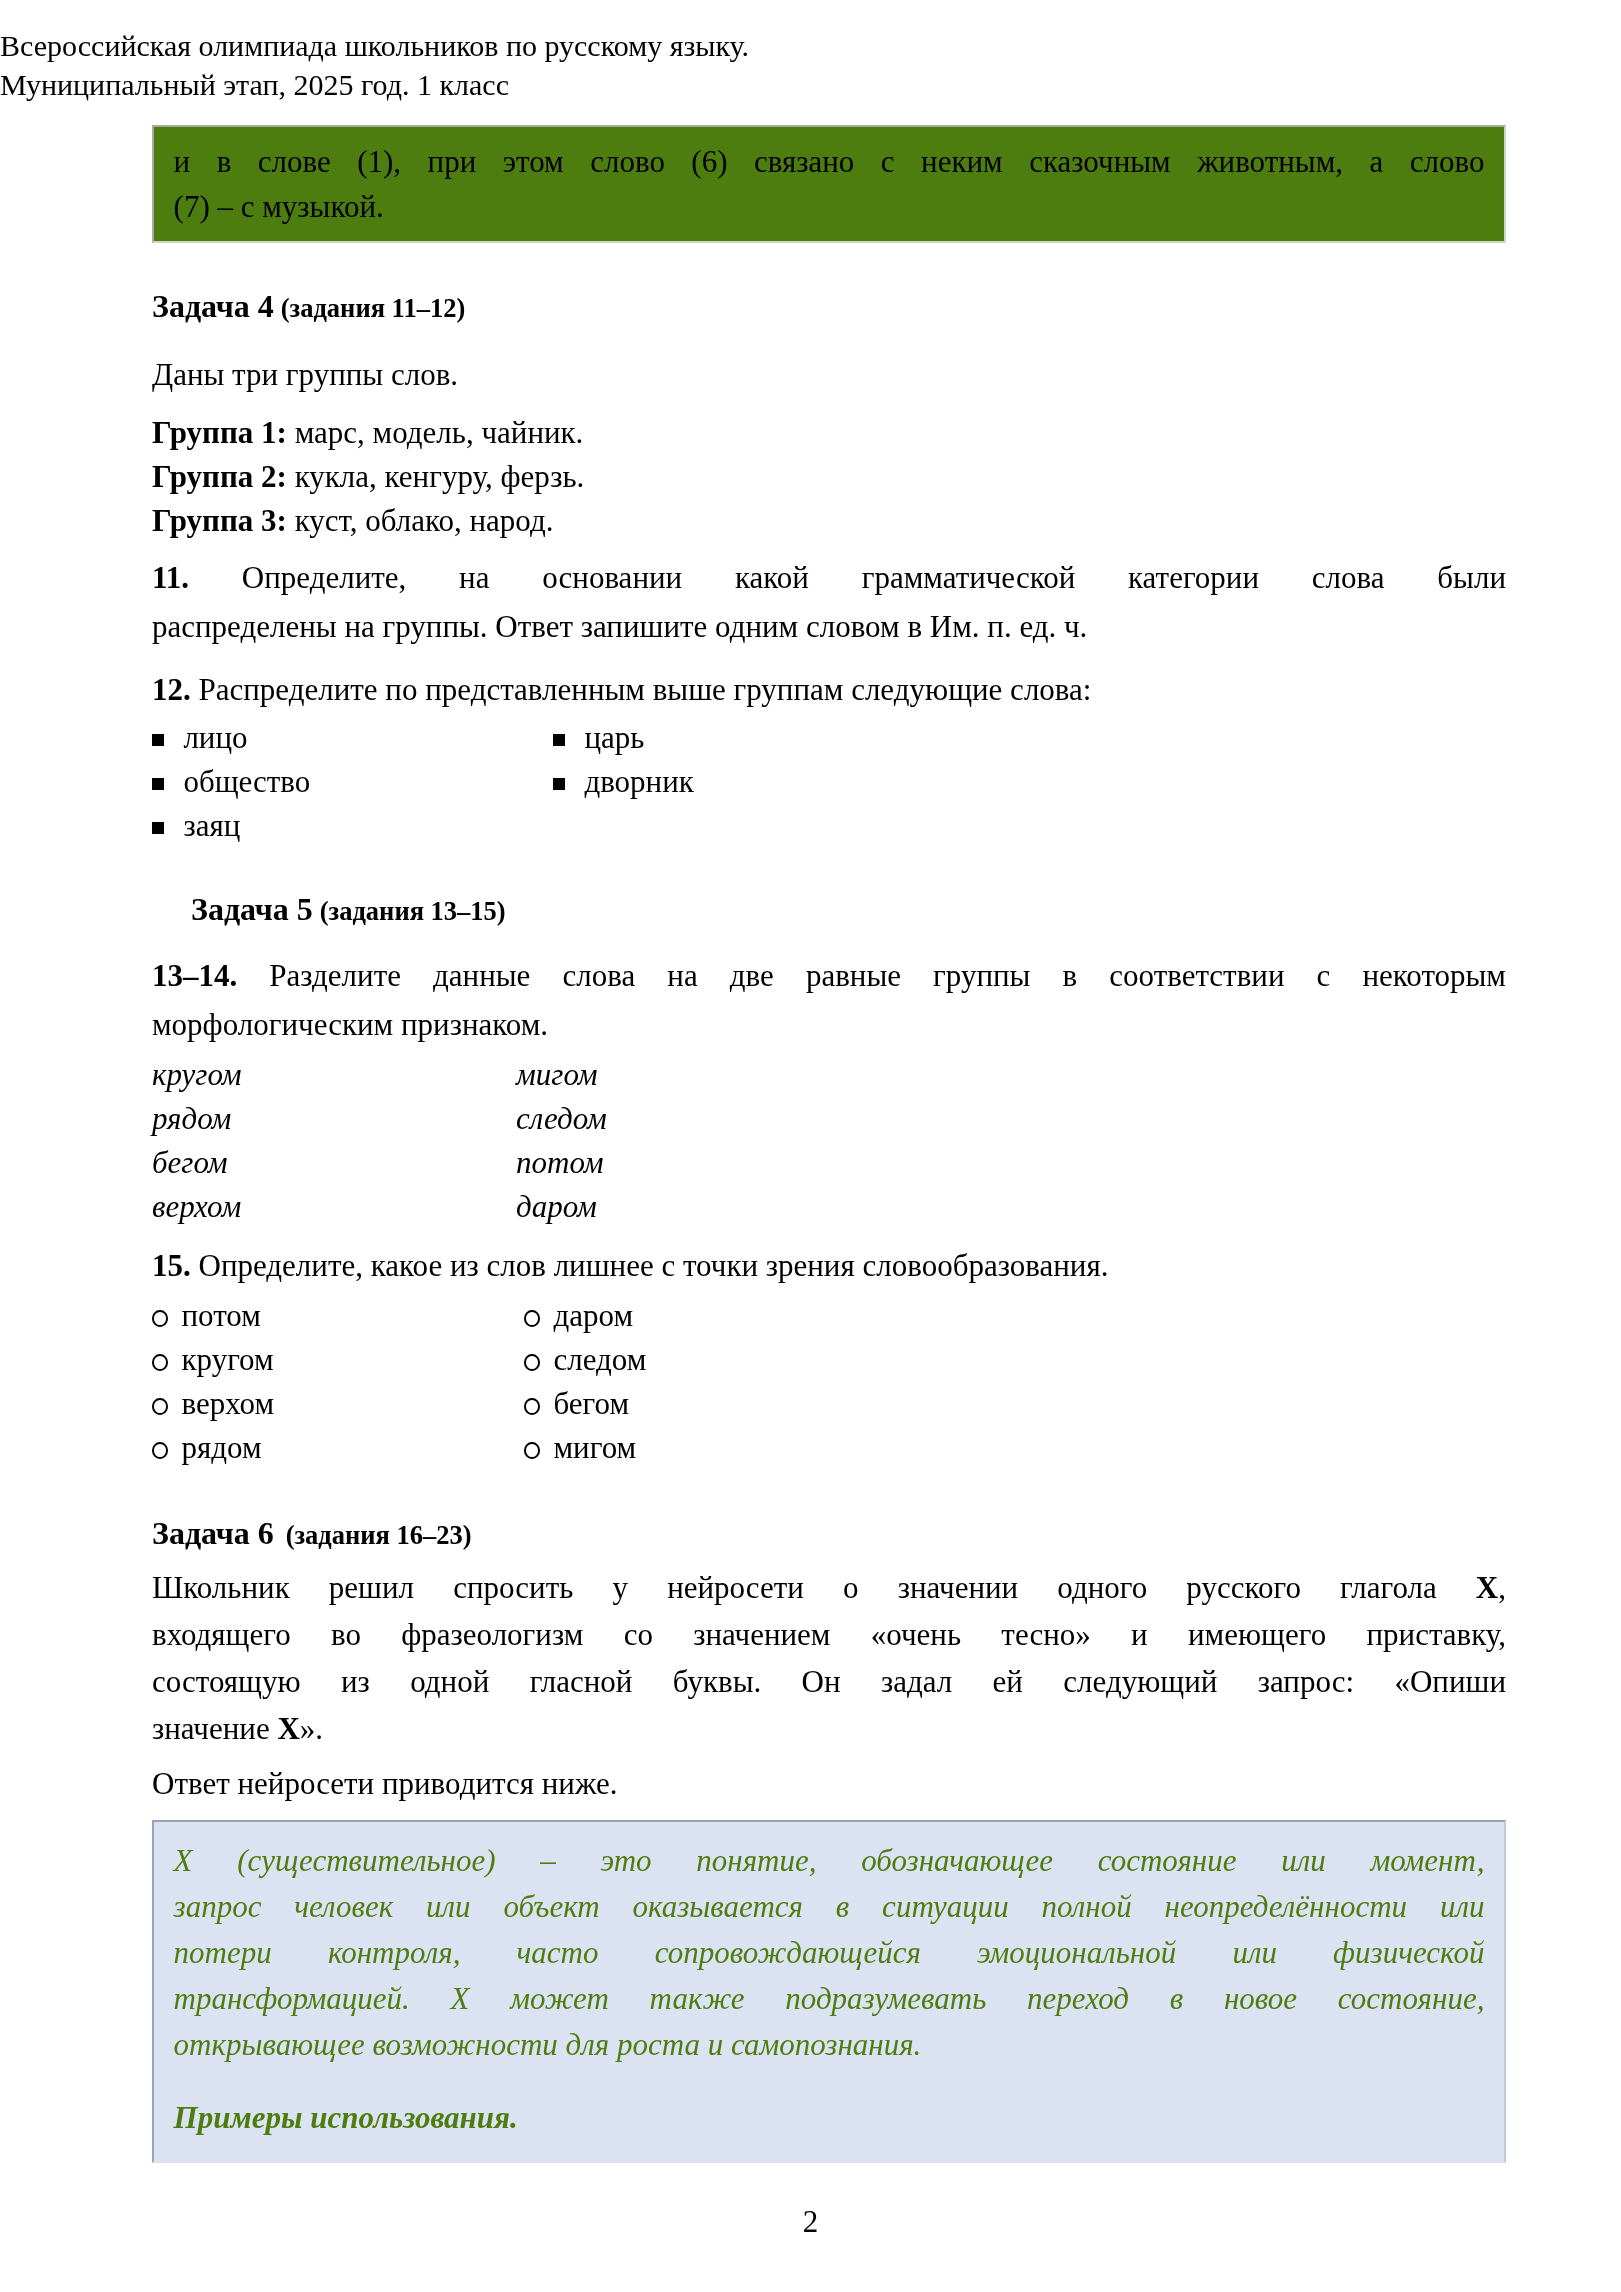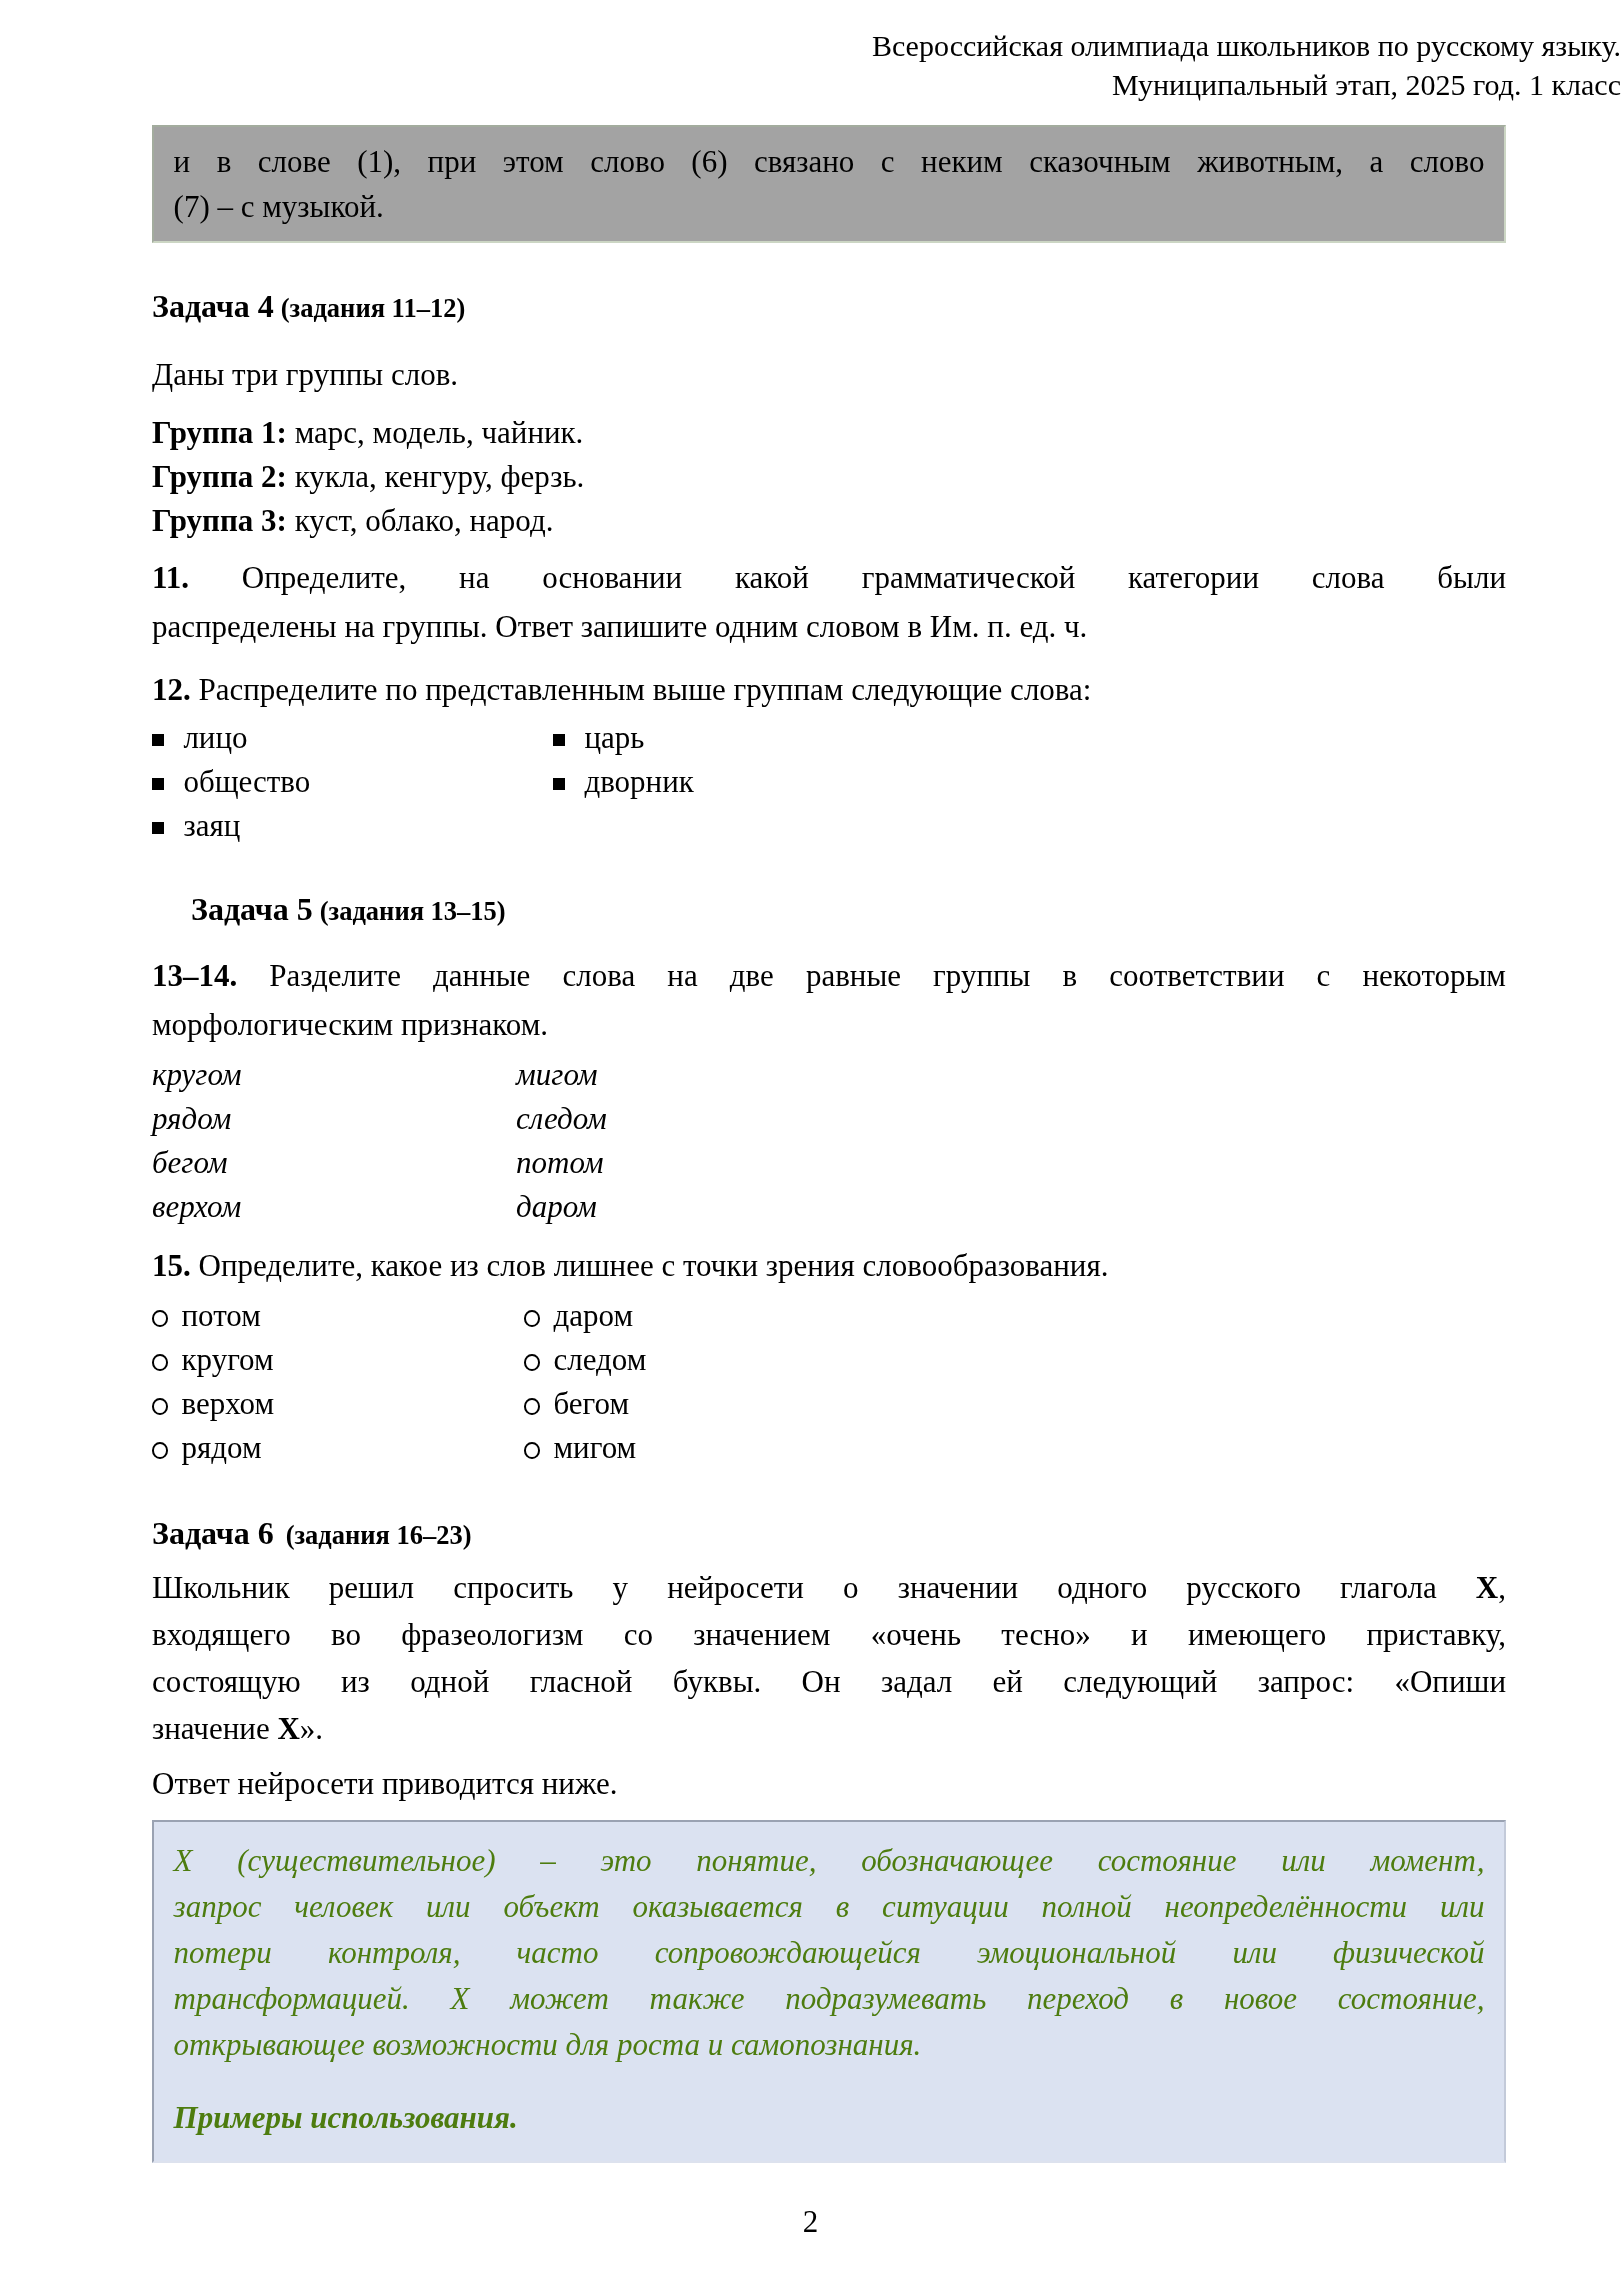--- a/index.html
+++ b/index.html
@@ -4,21 +4,21 @@
 <style>
   html,body{margin:0;padding:0;background:#ffffff;}
   .page{
     position:relative;
     width:1621px;height:2293px;
     background:#ffffff;
     font-family:"Liberation Serif","DejaVu Serif",serif;
     font-size:31px;color:#000;
     overflow:hidden;
   }
-  .doc-header{padding-top:25.5px;text-align:right;line-height:39px;font-size:30px;}
+  .doc-header{padding-top:25.5px;text-align:left;line-height:39px;font-size:30px;}
 
   .note-box{
     margin:21.6px 115px 0 152px;
     border:2px solid;border-color:#a3ac9e #ccd6c4 #ccd6c4 #a3ac9e;
     padding:11.8px 19.6px;line-height:45px;
   }
 
   .content{margin:0 115px 0 152px;}
 
   h2.task-heading{margin:41px 0 0 0;font-weight:bold;font-size:32px;line-height:45px;}
@@ -60,21 +60,21 @@
 </head>
 <body>
 
 <div class="page">
 
   <header class="doc-header">
     <div>Всероссийская олимпиада школьников по русскому языку.</div>
     <div>Муниципальный этап, 2025 год. 1 класс</div>
   </header>
 
-  <section class="note-box" style="background-color: #a3a3a3;">
+  <section class="note-box" style="background-color: #4d7c0f;">
     <div>
         <div class="jline">и в слове (1), при этом слово (6) связано с неким сказочным животным, а слово</div>
         <div class="jline">(7) – с музыкой.</div>
       </div>
   </section>
 
   <div class="content">
 
     <h2 class="task-heading"><span>Задача 4</span><span class="task-sub">(задания 11–12)</span></h2>
 

